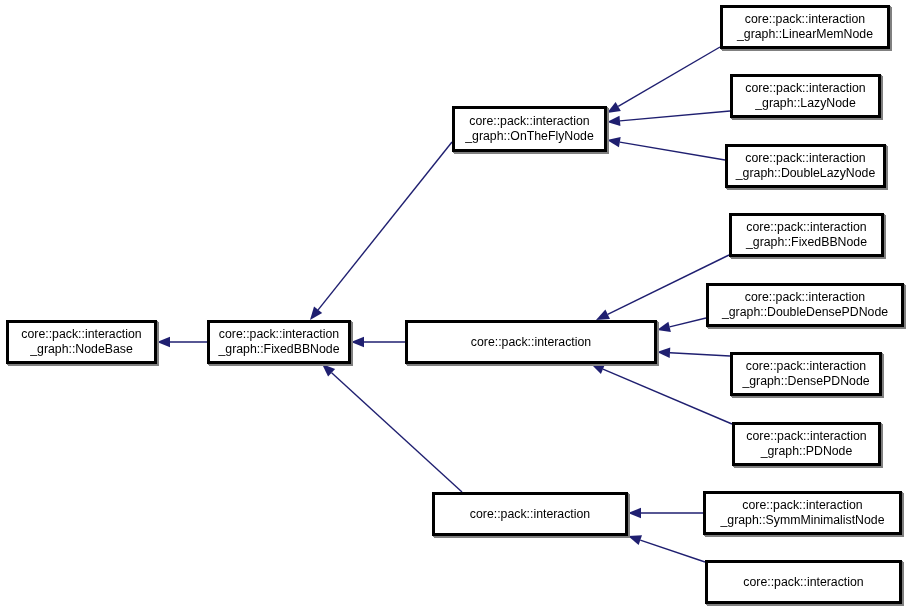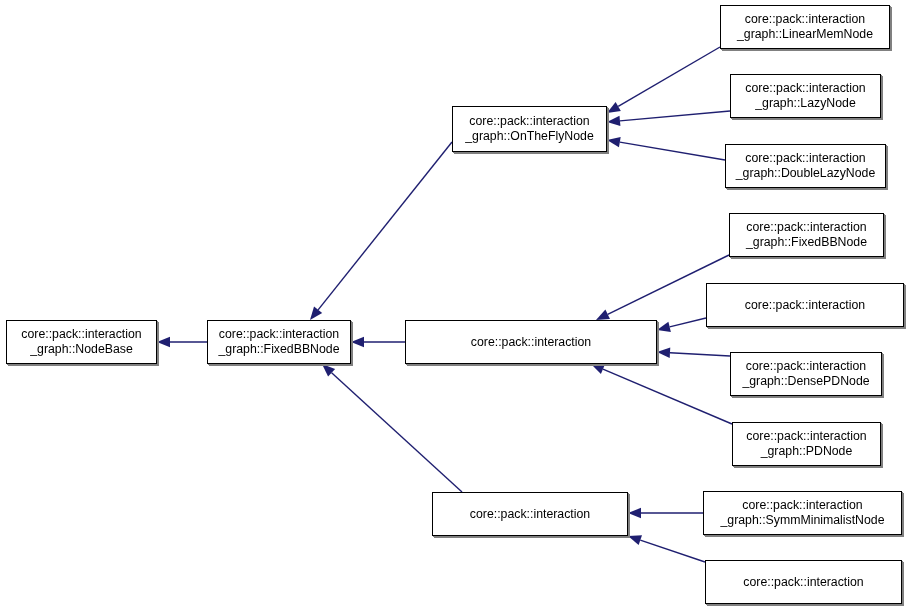--- a/index.html
+++ b/index.html
@@ -20,21 +20,21 @@
     left: 0;
     top: 0;
     width: 912px;
     height: 611px;
     pointer-events: none;
   }
   .node-box {
     position: absolute;
     box-sizing: border-box;
     background: #ffffff;
-    border: 1px solid #0f766e;
+    border: 3px solid #0f766e;
     box-shadow: 1px 1px 0 0 #808080, 2px 2px 0 0 #808080;
     display: flex;
     flex-direction: column;
     align-items: center;
     justify-content: center;
     text-align: center;
     color: #000000;
     font-size: 12.3px;
     line-height: 15px;
     letter-spacing: 0px;
@@ -132,20 +132,21 @@
       </div>
       <div class="node-box" style="left: 405px; top: 320px; width: 252px; height: 44px; border-color: rgb(0, 0, 0); background: rgb(255, 255, 255);">
         <span class="node-line">core::pack::interaction</span>
       </div>
       <div class="node-box" style="left: 729px; top: 213px; width: 155px; height: 44px; border-color: rgb(0, 0, 0); background: rgb(255, 255, 255);">
         <span class="node-line">core::pack::interaction</span>
         <span class="node-line">_graph::FixedBBNode</span>
       </div>
       <div class="node-box" style="left: 706px; top: 283px; width: 198px; height: 44px; border-color: rgb(0, 0, 0); background: rgb(255, 255, 255);">
         <span class="node-line">core::pack::interaction</span>
+        <span class="node-line">_graph::DoubleDensePDNode</span>
       </div>
       <div class="node-box" style="left: 730px; top: 352px; width: 152px; height: 44px; border-color: rgb(0, 0, 0); background: rgb(255, 255, 255);">
         <span class="node-line">core::pack::interaction</span>
         <span class="node-line">_graph::DensePDNode</span>
       </div>
       <div class="node-box" style="left: 732px; top: 422px; width: 149px; height: 44px; border-color: rgb(0, 0, 0); background: rgb(255, 255, 255);">
         <span class="node-line">core::pack::interaction</span>
         <span class="node-line">_graph::PDNode</span>
       </div>
       <div class="node-box" style="left: 432px; top: 492px; width: 196px; height: 44px; border-color: rgb(0, 0, 0); background: rgb(255, 255, 255);">

